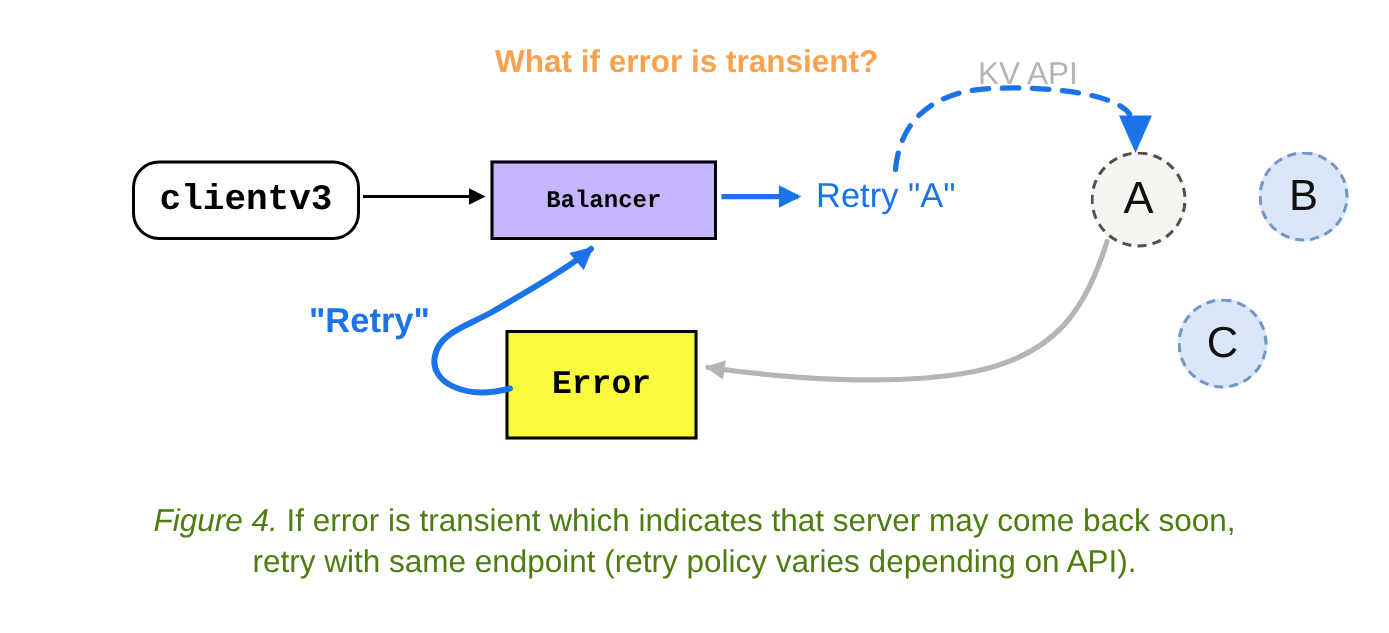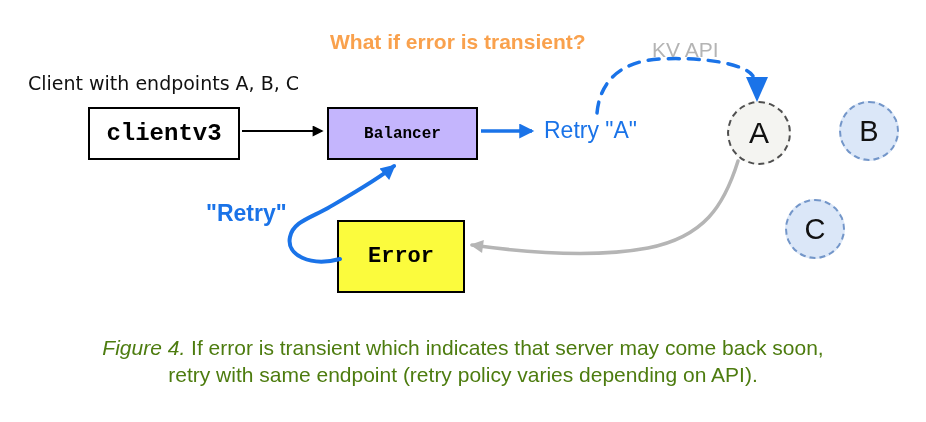--- a/index.html
+++ b/index.html
@@ -58,20 +58,21 @@
     border: 2px solid #000000;
     font-family: "Liberation Mono", monospace;
     font-weight: bold;
     color: #000000;
     z-index: 4;
   }
   .clientv3-box {
     left: 88px; top: 107px; width: 152px; height: 53px;
     background: #ffffff;
     font-size: 24px;
+    border-radius: 18px;
   }
   .balancer-box {
     left: 327px; top: 107px; width: 151px; height: 53px;
     background: #c4b5fd;
     font-size: 16px;
   }
   .error-handler-box {
     left: 337px; top: 220px; width: 128px; height: 73px;
     background: #fbfb3d;
     font-size: 22px;
@@ -144,21 +145,20 @@
 
     <path d="M 738 161 C 724 206 704 237 648 248 C 594 258 522 252 472 245" stroke="#b5b5b5" stroke-width="3.5" fill="none" stroke-linecap="round" marker-end="url(#mGray)"></path>
 
     <path d="M 340 259 C 310 267 286 255 290 237 C 293 222 310 218 328 208 C 352 194 380 178 394 166" stroke="#1a73e8" stroke-width="4" fill="none" stroke-linecap="round" marker-end="url(#mBlue)"></path>
   </svg>
 
   <div class="label kv-api">KV API</div>
 
   <div class="label transient-q">What if error is transient?</div>
 
-  <div class="label client-endpoints">Client with endpoints A, B, C</div>
 
   <div class="node clientv3-box">
     <span>clientv3</span>
   </div>
 
   <div class="node balancer-box">
     <span>Balancer</span>
   </div>
 
   <div class="label retry-a">Retry "A"</div>

